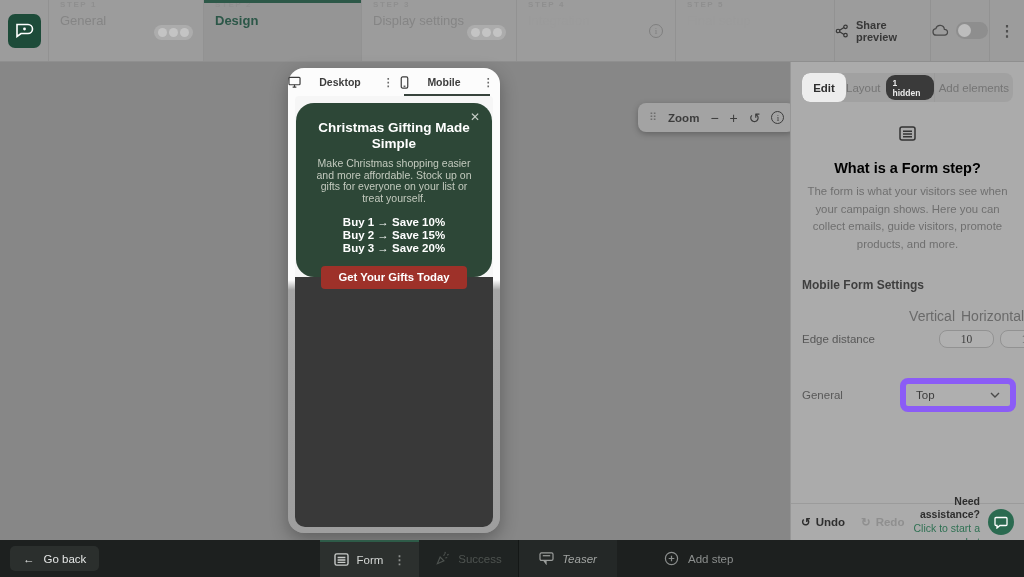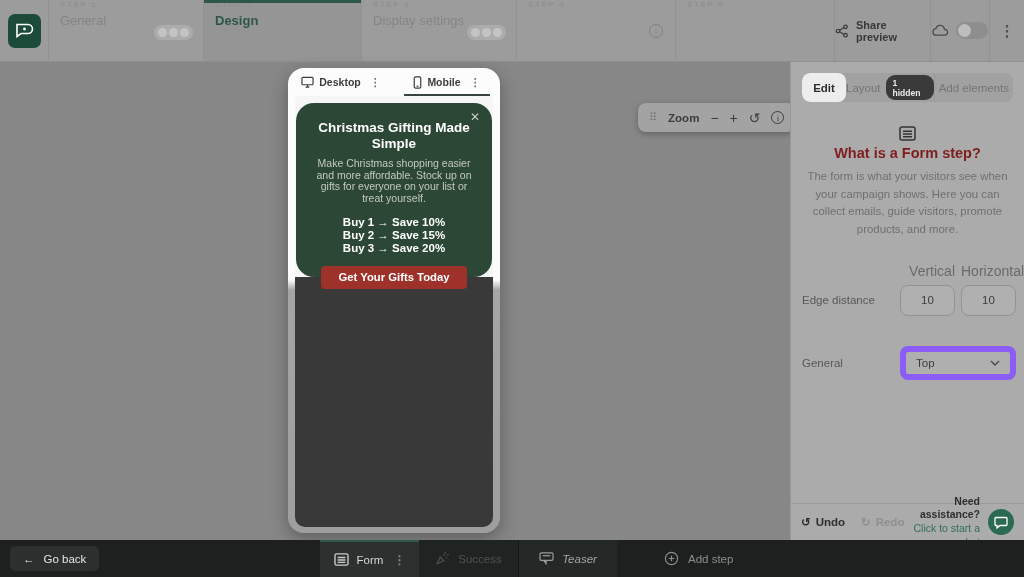--- a/index.html
+++ b/index.html
@@ -37,21 +37,21 @@
   .zoombar .handle { color:#6e6e6e; font-size:11px; cursor:grab; }
   .zoombar .zlabel { font-size:11.5px; font-weight:bold; }
   .zbtn { font-size:14px; color:#3c3c3c; cursor:pointer; line-height:1; }
   .zinfo { width:13px; height:13px; border:1.2px solid #3c3c3c; border-radius:50%; font-size:9px; display:flex; align-items:center; justify-content:center; font-family:"Liberation Serif",serif; cursor:pointer; }
 
   
   .phone { position:absolute; left:288px; top:6px; width:212px; height:465px; border-radius:16px;
            background:linear-gradient(to bottom,#fcfcfc 0px,#fcfcfc 212px,#a5a5a5 222px,#9e9e9e 100%);
            box-shadow:0 6px 18px rgba(0,0,0,0.3); }
   .phone-header { height:28px; display:flex; }
-  .dev-tab { flex:1; position:relative; display:flex; align-items:center; justify-content:center; gap:5px; color:#3c3c3c; cursor:pointer; }
+  .dev-tab { flex:1; position:relative; display:flex; align-items:center; justify-content:center; gap:18px; color:#3c3c3c; cursor:pointer; }
   .dev-tab .dlabel { font-size:10.5px; font-weight:bold; }
   .dev-tab .kebab { font-size:11px; color:#6b6b6b; margin-left:4px; }
   .dev-tab.active::after { content:""; position:absolute; left:10px; right:10px; bottom:0; height:2px; background:#37433c; }
   .screen { position:absolute; left:7px; right:7px; top:28px; bottom:6px; border-radius:4px 4px 10px 10px; overflow:hidden;
             background:linear-gradient(to bottom,#f6f6f6 0px,#f6f6f6 181px,#393939 181px); }
   .popup { position:absolute; left:1px; right:1px; top:7px; height:174px; background:#2d4737; border-radius:18px; text-align:center; padding:17px 15px 0; }
   .popup-close { position:absolute; top:7px; right:12px; color:#c7cec7; font-size:12px; cursor:pointer; }
   .popup-title { font-size:13.5px; font-weight:bold; color:#ffffff; line-height:1.15; }
   .popup-body { margin-top:7px; font-size:10.5px; line-height:11.6px; color:#c3cabe; }
   .popup-offers { margin-top:12px; font-size:11.5px; line-height:13px; font-weight:bold; color:#ffffff; }
@@ -60,28 +60,28 @@
   
   .sidebar { position:relative; width:234px; background:#ababab; border-left:1px solid #979797; }
   .side-tabs { margin:11px 11px 0; height:29px; display:flex; background:#a1a1a1; border-radius:8px; overflow:hidden; font-size:11.5px; }
   .side-tab { display:flex; align-items:center; justify-content:center; gap:5px; color:#757575; cursor:pointer; }
   .side-tab.t-edit { width:44px; background:#ededed; color:#2f2f2f; font-weight:bold; border-radius:8px; }
   .side-tab.t-layout { flex:1.12; }
   .side-tab.t-add { flex:1; border-left:1px solid #9b9b9b; }
   .badge { background:#3a3a3a; color:#ececec; font-size:8.5px; font-weight:bold; padding:2.5px 7px; border-radius:9px; }
   .info-block { margin-top:24px; text-align:center; padding:0 14px; }
   .info-icon { color:#333; }
-  .info-title { margin-top:4px; font-size:14.5px; font-weight:bold; color:#7f1d1d; }
+  .info-title { margin-top:19px; font-size:14.5px; font-weight:bold; color:#000000; }
   .info-body { margin-top:7px; font-size:11.4px; line-height:1.55; color:#6f6f6f; }
   .settings { margin-top:24px; padding:0 11px; }
   .settings-heading { font-size:12px; font-weight:bold; color:#3f3f3f; }
   .grid { display:grid; grid-template-columns:92px 55px 55px; column-gap:6px; align-items:center; margin-top:8px; }
   .col-label { font-size:14px; color:#6a6a6a; text-align:right; padding-bottom:6px; }
   .row-label { font-size:11.5px; color:#585858; }
-  .num-input { height:31px; border:1px solid #929292; border-radius:8px; background:rgba(255,255,255,0.07); text-align:center; font-size:11.5px; color:#3c3c3c; width:100%; font-family:Liberation Sans, sans-serif; }
+  .num-input { height:18px; border:1px solid #929292; border-radius:8px; background:rgba(255,255,255,0.07); text-align:center; font-size:11.5px; color:#3c3c3c; width:100%; font-family:Liberation Serif, serif;margin-left:39px; }
   .pos-grid { display:grid; grid-template-columns:92px 116px; column-gap:6px; align-items:center; margin-top:30px; }
   .select { height:29px; border:6px solid #8b5cf6; border-radius:8px; display:flex; align-items:center; padding:11px 10px; font-size:11.5px; color:#3c3c3c; cursor:pointer; background:rgba(255,255,255,0.05); }
   .select .chev { margin-left:auto; color:#4a4a4a; }
   .side-footer { position:absolute; left:0; right:0; bottom:0; height:37px; border-top:1px solid #9b9b9b; display:flex; align-items:center; padding:0 10px; }
   .hist-btn { display:flex; align-items:center; gap:5px; font-size:11.5px; font-weight:bold; cursor:pointer; }
   .hist-btn.undo { color:#2e2e2e; }
   .hist-btn.redo { color:#8f8f8f; margin-left:16px; }
   .assist { margin-left:auto; text-align:right; line-height:1.3; }
   .assist-title { font-size:10.5px; font-weight:bold; color:#2e2e2e; }
   .assist-link { font-size:10.5px; color:#2f7153; cursor:pointer; }
@@ -251,20 +251,21 @@
           <svg width="17" height="15" viewBox="0 0 17 15" fill="none" stroke="#333333" stroke-width="1.5">
             <rect x="1" y="1" width="15" height="13" rx="2"></rect>
             <path d="M4 5.2 h9 M4 8 h9 M4 10.8 h9"></path>
           </svg>
         </div>
         <div class="info-title">What is a Form step?</div>
         <div class="info-body">The form is what your visitors see when your campaign shows. Here you can collect emails, guide visitors, promote products, and more.</div>
       </div>
 
       <div class="settings">
+        <div class="settings-heading">Mobile Form Settings</div>
         <div class="grid" style="margin-top:16px;">
           <div></div>
           <div class="col-label">Vertical</div>
           <div class="col-label">Horizontal</div>
           <div class="row-label">Edge distance</div>
           <input class="num-input" value="10" style="">
           <input class="num-input" value="10" style="">
         </div>
         <div class="pos-grid">
           <div class="row-label">General</div>

